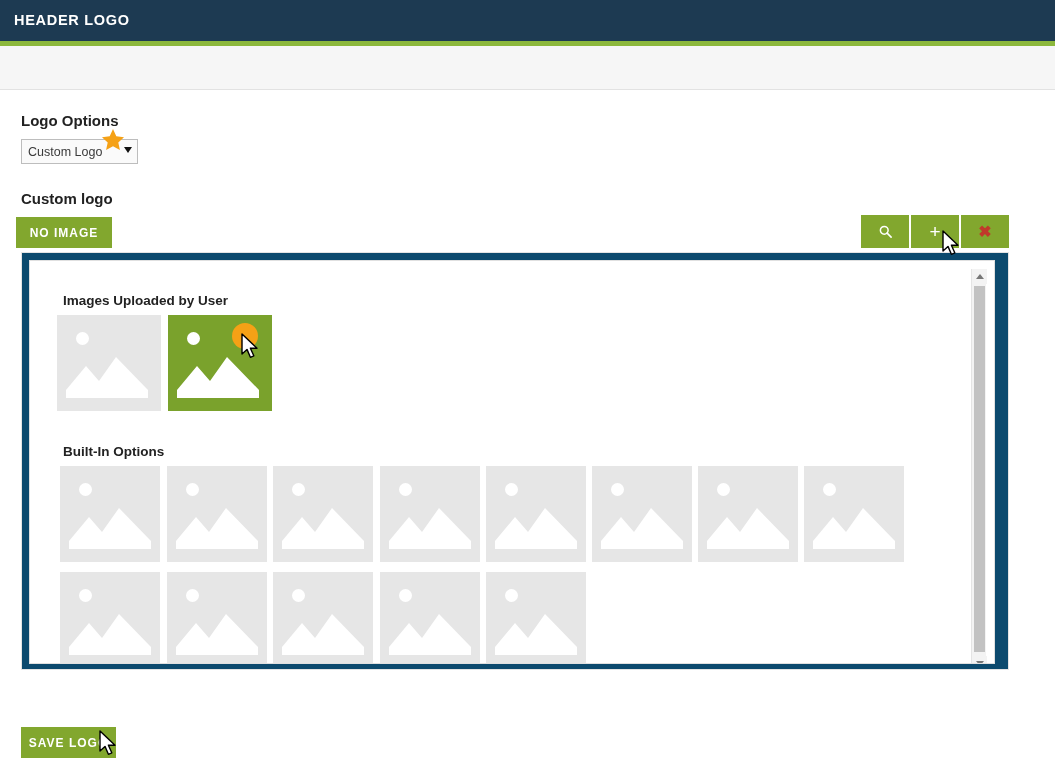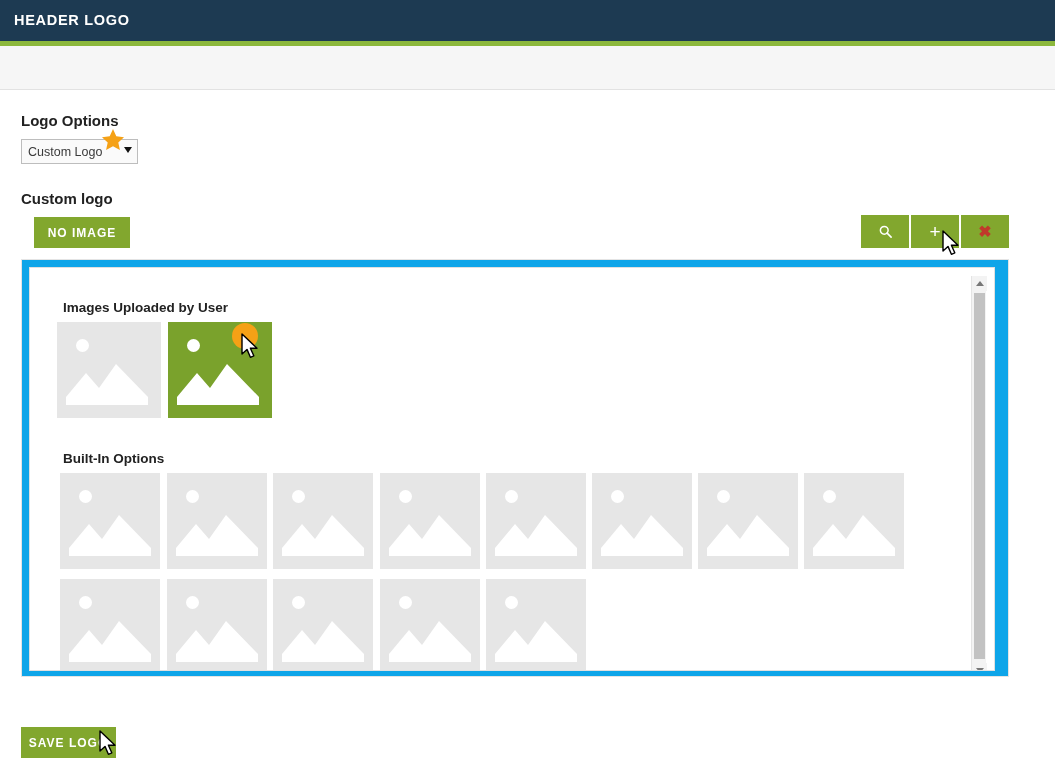--- a/index.html
+++ b/index.html
@@ -62,21 +62,21 @@
     width:24px; height:24px; pointer-events:none;
   }
 
   .label-custom-logo {
     position:absolute; left:21px; top:190px;
     font-size:15px; color:#222; font-weight:bold;
   }
 
   
   .btn-no-image {
-    position:absolute; left:34px; top:217px;
+    position:absolute; left:16px; top:217px;
     width:96px; height:31px;
     background:#82a72e; color:#fff;
     border:none;
     font-size:12px; font-weight:bold; letter-spacing:1px;
     display:flex; align-items:center; justify-content:center;
     cursor:pointer;
   }
   .icon-btn {
     position:absolute; top:215px;
     width:48px; height:33px;
@@ -89,23 +89,23 @@
   .icon-btn.close  { left:961px; }
   .plus-glyph {
     color:#ffffff; font-size:19px; line-height:1; font-weight:400;
   }
   .x-glyph {
     color:#c0392b; font-size:16px; line-height:1; font-weight:bold;
   }
 
   
   .picker-outer {
-    position:absolute; left:21px; top:259px;
+    position:absolute; left:21px; top:252px;
     width:988px; height:418px;
-    background:#0ea5e9; border:1px solid #e4e4e4;
+    background:#0c4a6e; border:1px solid #e4e4e4;
   }
   .picker-inner {
     position:absolute; left:7px; top:7px;
     width:966px; height:404px;
     background:#ffffff; border:1px solid #e0e0e0;
     overflow:hidden;
   }
   .section-title {
     position:absolute; font-size:13.5px; font-weight:bold; color:#222;
   }

